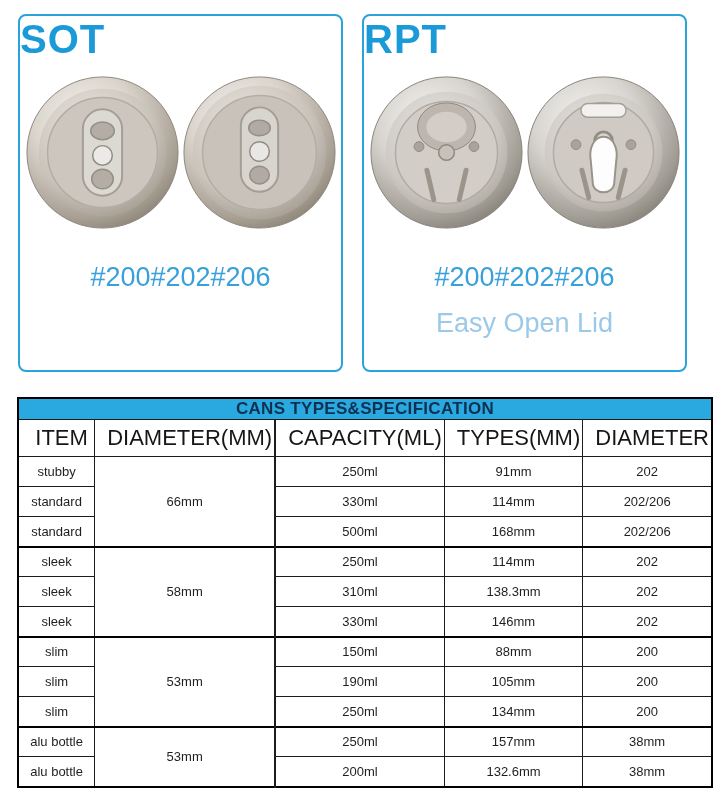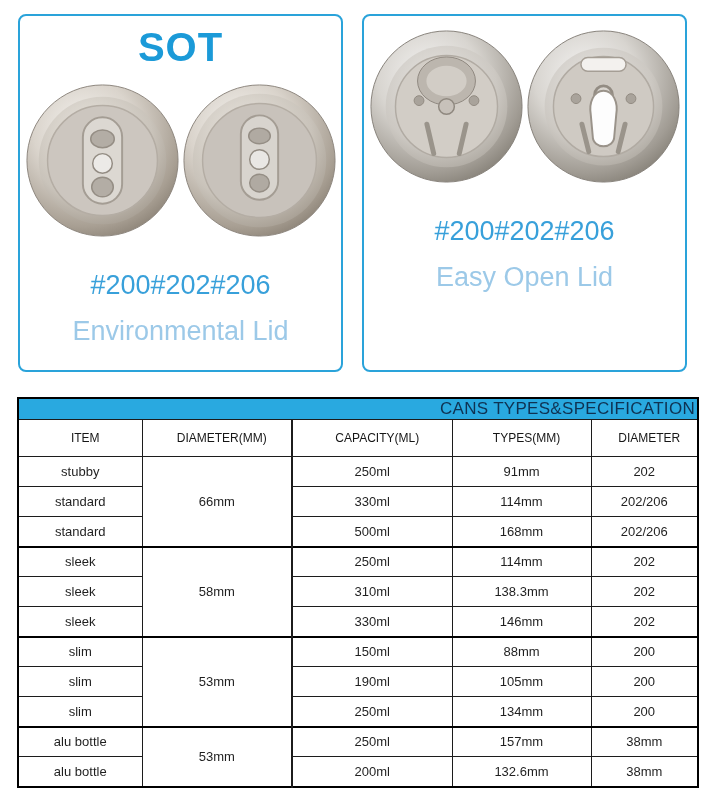--- a/index.html
+++ b/index.html
@@ -22,23 +22,23 @@
   
   .top-section{display:flex;gap:19px;padding:14px 17px 0 18px;}
   .panel{
     width:325px;height:358px;
     border:2px solid var(--panel-border,#2aa3da);
     border-radius:8px;
     display:flex;flex-direction:column;
     background:#fff;
   }
   .panel-title{
-    text-align:center;color:var(--accent-blue,#1b9ad8);
+    text-align:left;color:var(--accent-blue,#1b9ad8);
     font-size:40px;font-weight:800;line-height:1.15;
-    margin-top:8px;letter-spacing:1px;
+    margin-top:0;letter-spacing:1px;
   }
   .lids-row{display:flex;justify-content:center;gap:0;margin-top:12px;}
   .lid{width:157px;height:157px;flex:0 0 auto;}
   .sizes-row{
     display:flex;justify-content:center;
     padding:0 16px;margin-top:32px;
     color:var(--size-label-blue,#38a0da);
     font-size:27px;font-weight:400;line-height:1.1;
   }
   .lid-caption{
@@ -57,23 +57,23 @@
   .c-item{width:124px}.c-diam{width:150px}.c-cap{width:160px}.c-height{width:139px}.c-lid{width:107px}
   .spec-table th,.spec-table td{
     border:1px solid var(--table-border,#1c1c1c);
     text-align:center;vertical-align:middle;
     font-size:13px;color:var(--body-text,#1f1f1f);
     height:30px;padding:0 2px;font-weight:400;
   }
   .caption-row th{
     background:var(--table-header-bg,#29a9e0);
     color:var(--table-header-text,#0f3252);
-    font-weight:400;font-size:17px;height:18px;letter-spacing:.3px;text-align:right;
-  }
-  .header-row th{height:37px;font-size:12px;color:#161616;padding-left:12px;}
+    font-weight:700;font-size:17px;height:18px;letter-spacing:.3px;
+  }
+  .header-row th{height:37px;font-size:22px;color:#161616;padding-left:12px;}
   .spec-table td.cap-col,.spec-table th.cap-col{border-left-width:2px;}
   .spec-table tr.group-start td{border-top:2px solid #000;}
 </style>
 </head>
 <body>
 
 <svg width="0" height="0" style="position:absolute">
   <defs>
     <radialGradient id="gmA" cx="38%" cy="30%" r="75%">
       <stop offset="0%" stop-color="#f6f4f1"></stop>
@@ -122,24 +122,24 @@
         <ellipse cx="80" cy="55" rx="11" ry="8" fill="#b0aaa2" stroke="#958e85" stroke-width="1.5"></ellipse>
         <circle cx="80" cy="79" r="10" fill="#e9e7e4" stroke="#938c83" stroke-width="1.5"></circle>
         <ellipse cx="80" cy="103" rx="10" ry="9" fill="#b0aaa2" stroke="#958e85" stroke-width="1.5"></ellipse>
       </svg>
     </div>
     <div class="sizes-row">
       <span>#200</span>
       <span>#202</span>
       <span>#206</span>
     </div>
-    <div class="lid-caption">Environmental Lid</div>
   </div>
 
   <div class="panel panel-rpt">
+    <div class="panel-title">RPT</div>
     <div class="lids-row">
       <svg class="lid" viewBox="0 0 160 160">
         <circle cx="80" cy="80" r="77" fill="url(#gmD)" stroke="#87827a" stroke-width="1"></circle>
         <circle cx="80" cy="80" r="62" fill="url(#gmE)"></circle>
         <circle cx="80" cy="80" r="52" fill="#d2cdc6" stroke="#b1aba3" stroke-width="1.5"></circle>
         <ellipse cx="80" cy="54" rx="25" ry="20" fill="none" stroke="#bcb6ae" stroke-width="9"></ellipse>
         <ellipse cx="80" cy="54" rx="29.5" ry="24.5" fill="none" stroke="#8f887f" stroke-width="1"></ellipse>
         <circle cx="80" cy="80" r="8" fill="#c7c1ba" stroke="#8f887f" stroke-width="1.5"></circle>
         <circle cx="52" cy="74" r="5" fill="#a9a39b" stroke="#918a81" stroke-width="1"></circle>
         <circle cx="108" cy="74" r="5" fill="#a9a39b" stroke="#918a81" stroke-width="1"></circle>

